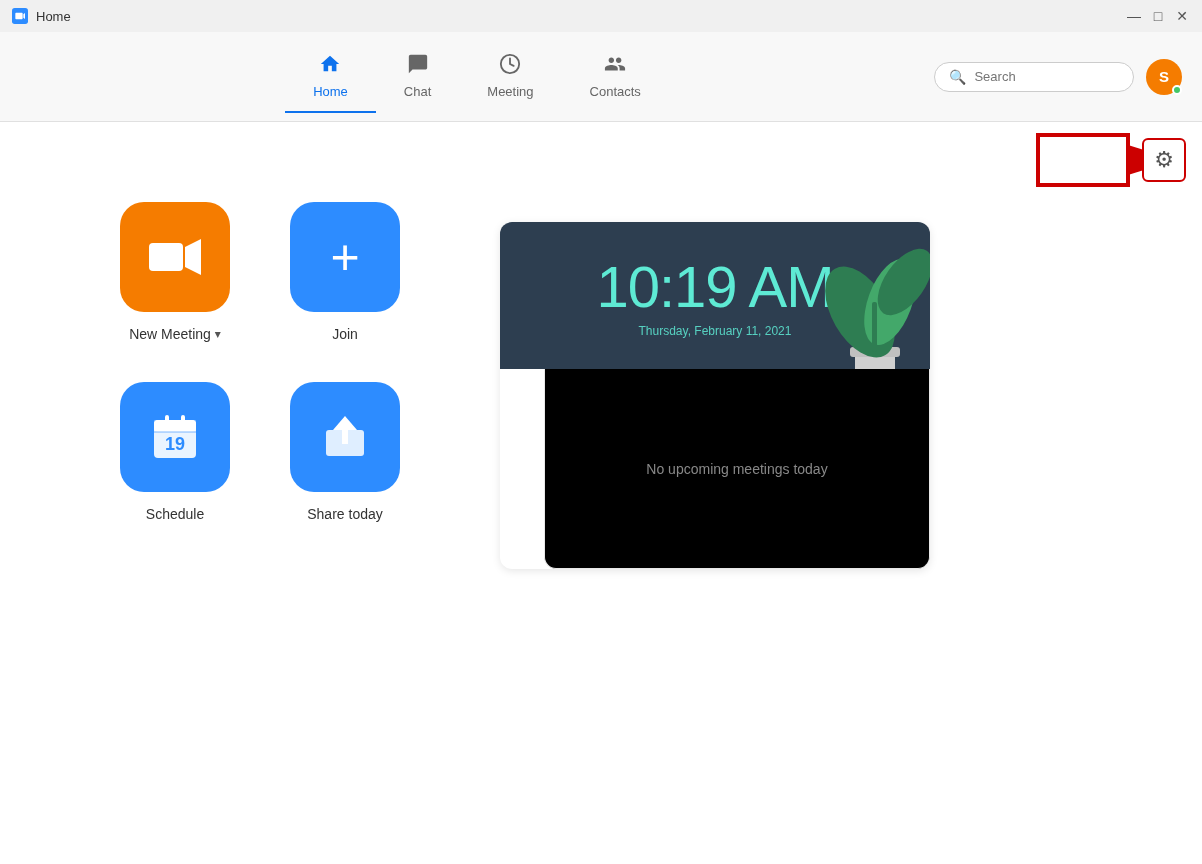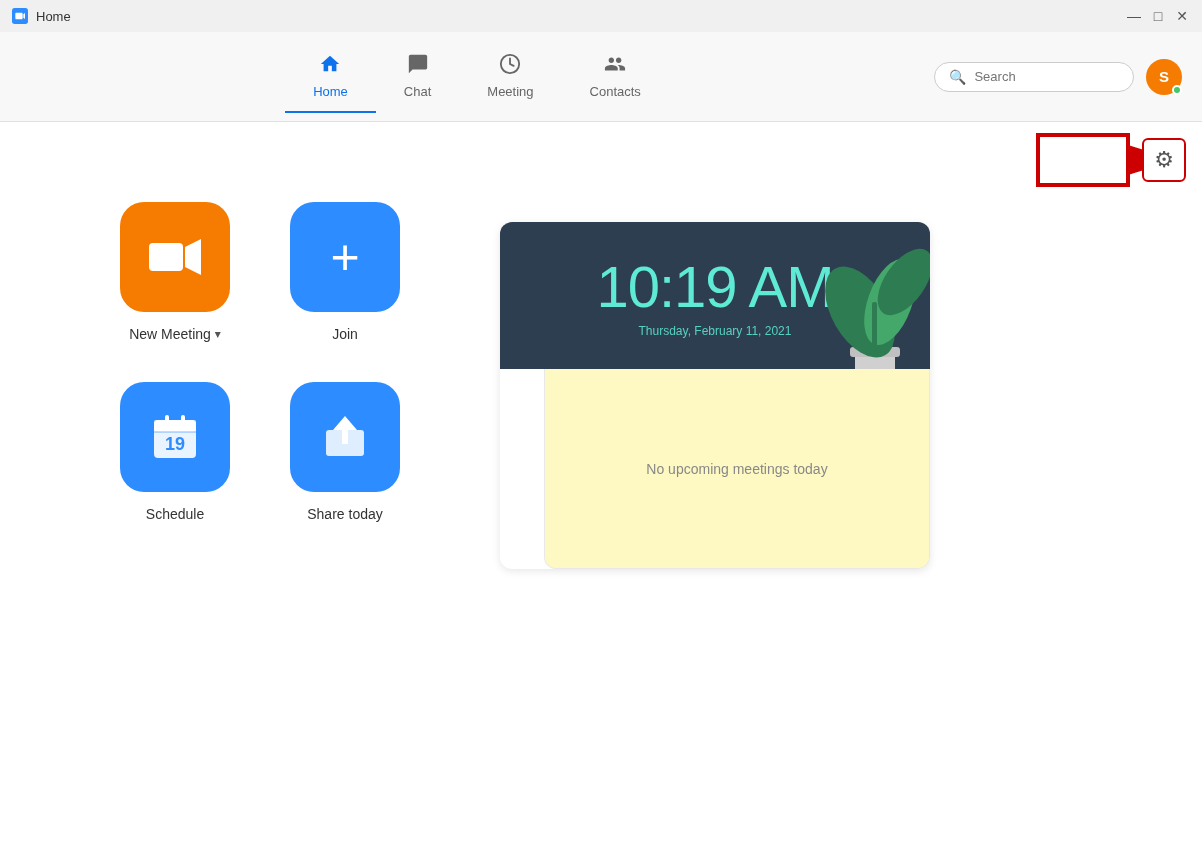--- a/index.html
+++ b/index.html
@@ -254,21 +254,21 @@
     }
     .plant-decoration {
       position: absolute;
       right: 0;
       top: 0;
       width: 120px;
       height: 170px;
     }
 
     .meetings-panel {
-      background: #fef9c3;
+      background: #000000;
       border: 1px solid #e8e8e8;
       border-top: none;
       padding: 60px 20px;
       text-align: left;
       border-bottom-left-radius: 12px;
       border-bottom-right-radius: 12px;
       color: #888;
       font-size: 14px;
       min-height: 200px;
       display: flex;

